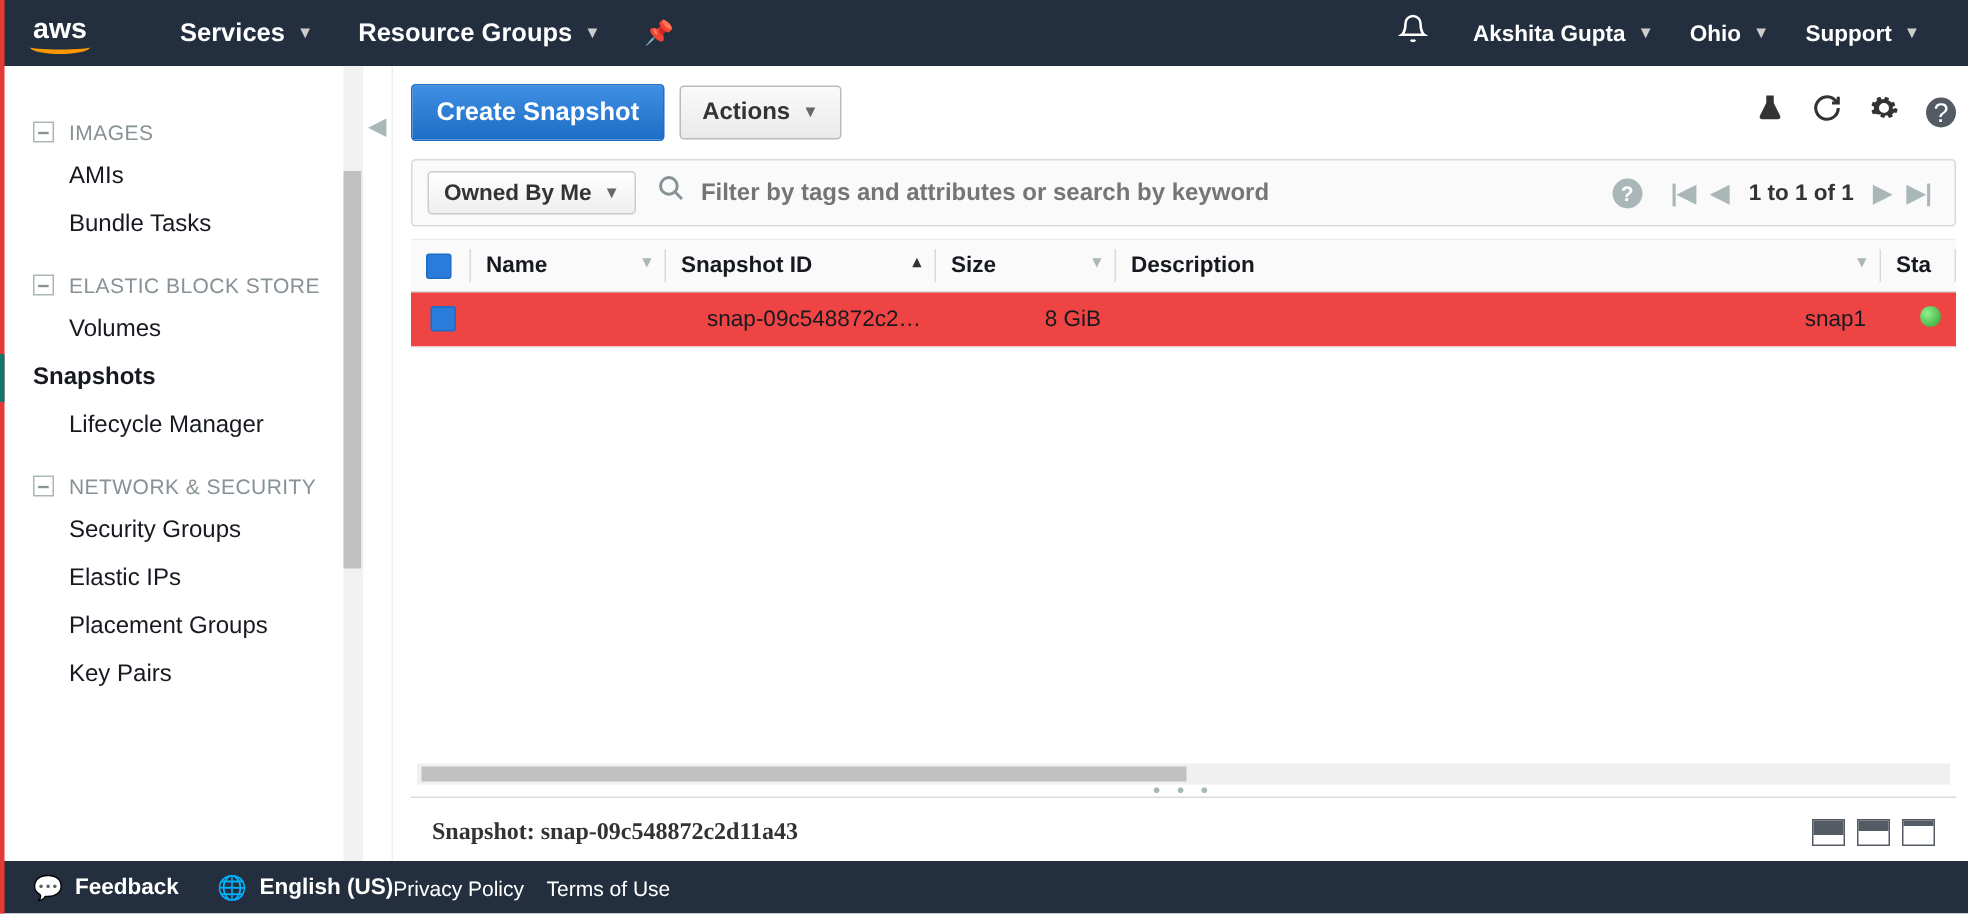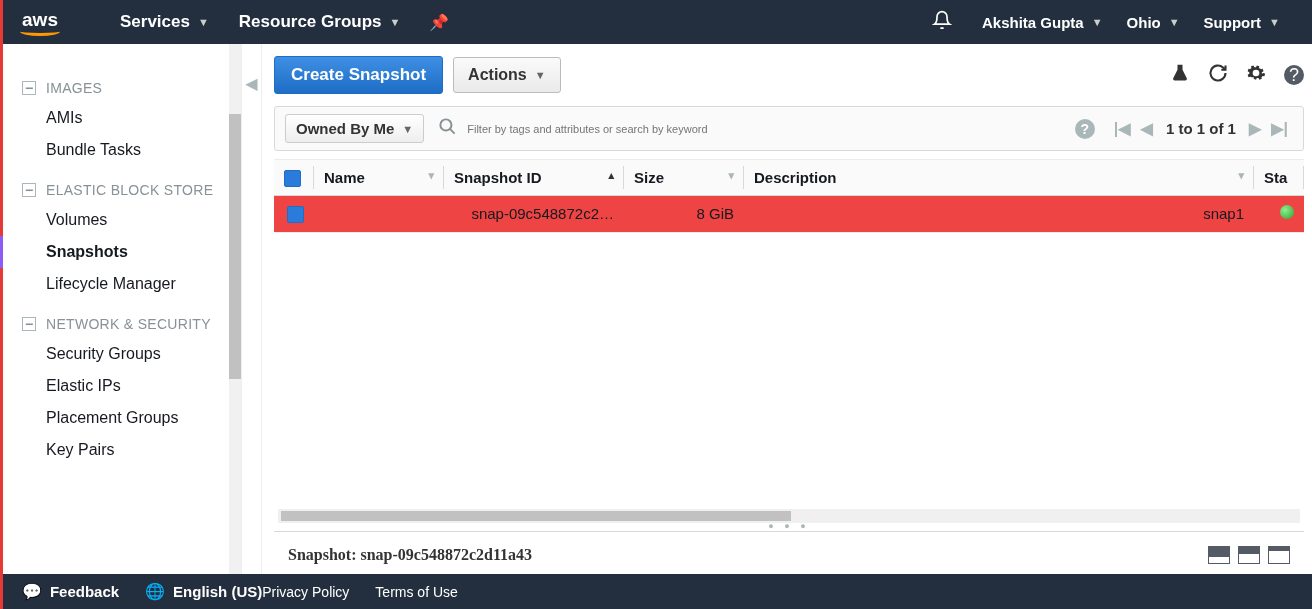--- a/index.html
+++ b/index.html
@@ -17,38 +17,38 @@
 
   .main { display: flex; height: calc(100% - 44px - 35px); }
   .sidebar { width: 242px; padding: 20px 10px 10px 22px; border-right: 1px solid #eee; position: relative; overflow: hidden; }
   .scroll-thumb { position: absolute; right: 0; top: 70px; width: 12px; height: 265px; background: #c1c1c1; }
   .scroll-track { position: absolute; right: 0; top: 0; bottom: 0; width: 12px; background: #f1f1f1; }
   .sb-section { display: flex; align-items: flex-start; margin-top: 16px; }
   .sb-section:first-child { margin-top: 0; }
   .sb-toggle { width: 14px; height: 14px; border: 1px solid #aab7b8; display: flex; align-items: center; justify-content: center; font-size: 14px; line-height: 1; color: #879196; margin-right: 10px; margin-top: 1px; cursor: pointer; background: #fff; font-weight: bold; }
   .sb-head { color: #879196; font-size: 14px; letter-spacing: 0.3px; font-weight: 500; }
   .sb-item { font-size: 16px; color: #16191f; padding: 7px 0 7px 24px; cursor: pointer; }
-  .sb-item.active { font-weight: 700; border-left: 3px solid #8b5cf6; margin-left: -22px; padding-left: 43px; }
+  .sb-item.active { font-weight: 700; border-left: 3px solid #0f766e; margin-left: -22px; padding-left: 19px; }
   .sb-items { margin-top: 6px; }
 
   .collapse-handle { width: 20px; display: flex; align-items: flex-start; justify-content: center; padding-top: 30px; background: #fff; border-right: 1px solid #eee; cursor: pointer; }
   .collapse-handle span { color: #aab7b8; font-size: 16px; user-select: none; }
 
   .content { flex: 1; padding: 12px 8px 0 12px; display: flex; flex-direction: column; }
   .toolbar { display: flex; align-items: center; }
   .btn-primary { background: #2b7bda; background: linear-gradient(#3f8fe4,#1e6dc6); color: #fff; border: 1px solid #1e6dc6; border-radius: 3px; padding: 8px 16px; font-size: 17px; font-weight: 700; cursor: pointer; }
   .btn-secondary { background: linear-gradient(#fafafa,#eaeaea); color: #333; border: 1px solid #bbb; border-radius: 3px; padding: 8px 14px; font-size: 16px; font-weight: 600; cursor: pointer; margin-left: 10px; display: flex; align-items: center; }
   .tb-spacer { flex: 1; }
   .tb-icon { font-size: 20px; color: #545b64; margin-left: 18px; cursor: pointer; }
   .tb-icon.help { font-size: 18px; background: #545b64; color: #fff; width: 20px; height: 20px; border-radius: 50%; display: inline-flex; align-items: center; justify-content: center; }
 
   .filterbar { margin-top: 12px; border: 1px solid #d5dbdb; border-radius: 3px; padding: 7px 10px; display: flex; align-items: center; background: #fafafa; }
   .filter-dropdown { font-weight: 700; font-size: 15px; padding: 5px 10px; border: 1px solid #ccc; border-radius: 3px; background: linear-gradient(#fff,#eee); cursor: pointer; display: flex; align-items: center; }
   .search-icon { color: #879196; font-size: 19px; margin: 0 10px 0 14px; }
-  .search-input { border: none; outline: none; background: transparent; font-size: 11px; color: #a21caf; flex: 1; }
+  .search-input { border: none; outline: none; background: transparent; font-size: 16px; color: #a21caf; flex: 1; font-weight: bold; }
   .help-circle { background: #aab7b8; color: #fff; width: 20px; height: 20px; border-radius: 50%; display: inline-flex; align-items: center; justify-content: center; font-size: 14px; cursor: pointer; font-weight: bold; }
   .pager { display: flex; align-items: center; margin-left: 14px; color: #333; font-size: 15px; font-weight: 600; }
   .pager .arrow { color: #aab7b8; font-size: 16px; padding: 0 5px; cursor: pointer; }
 
   .table-wrap { margin-top: 8px; flex: 1; overflow: hidden; position: relative; }
   table { width: 100%; border-collapse: collapse; }
   th { text-align: left; font-weight: 600; font-size: 15px; color: #16191f; padding: 8px 10px; border-bottom: 1px solid #d5dbdb; border-top: 1px solid #eaeded; background: #fafafa; position: relative; }
   th .sort { float: right; color: #aab7b8; font-size: 11px; }
   th.sorted .sort { color: #333; }
   th::after { content: ""; position: absolute; right: 0; top: 6px; bottom: 6px; width: 1px; background: #d5dbdb; }
@@ -66,21 +66,21 @@
   .layout-btn { width: 22px; height: 18px; border: 1px solid #545b64; margin-left: 8px; cursor: pointer; display: inline-flex; overflow: hidden; }
   .lb-a { background: linear-gradient(to bottom, #545b64 60%, #fff 60%); }
   .lb-b { background: linear-gradient(to bottom, #545b64 45%, #fff 45%); }
   .lb-c { background: linear-gradient(to bottom, #545b64 25%, #fff 25%); }
 
   .footer { height: 35px; background: #232f3e; color: #fff; display: flex; align-items: center; padding: 0 22px; font-size: 15px; }
   .f-left { display: flex; align-items: center; gap: 26px; }
   .f-item { display: flex; align-items: center; gap: 8px; cursor: pointer; font-weight: 600; }
   .f-icon { font-size: 16px; }
   .f-center { flex: 1; text-align: center; color: #ccc; font-size: 13px; }
-  .f-right { display: flex; gap: 26px; }
+  .f-right { display: flex; gap: 15px; }
   .f-link { color: #fff; cursor: pointer; font-size: 14px; }
 
   .red-edge { position: absolute; left: 0; top: 0; bottom: 0; width: 3px; background: #e53935; }
 </style>
 </head>
 <body>
 
 <div class="red-edge"></div>
 
 <div class="topnav">

